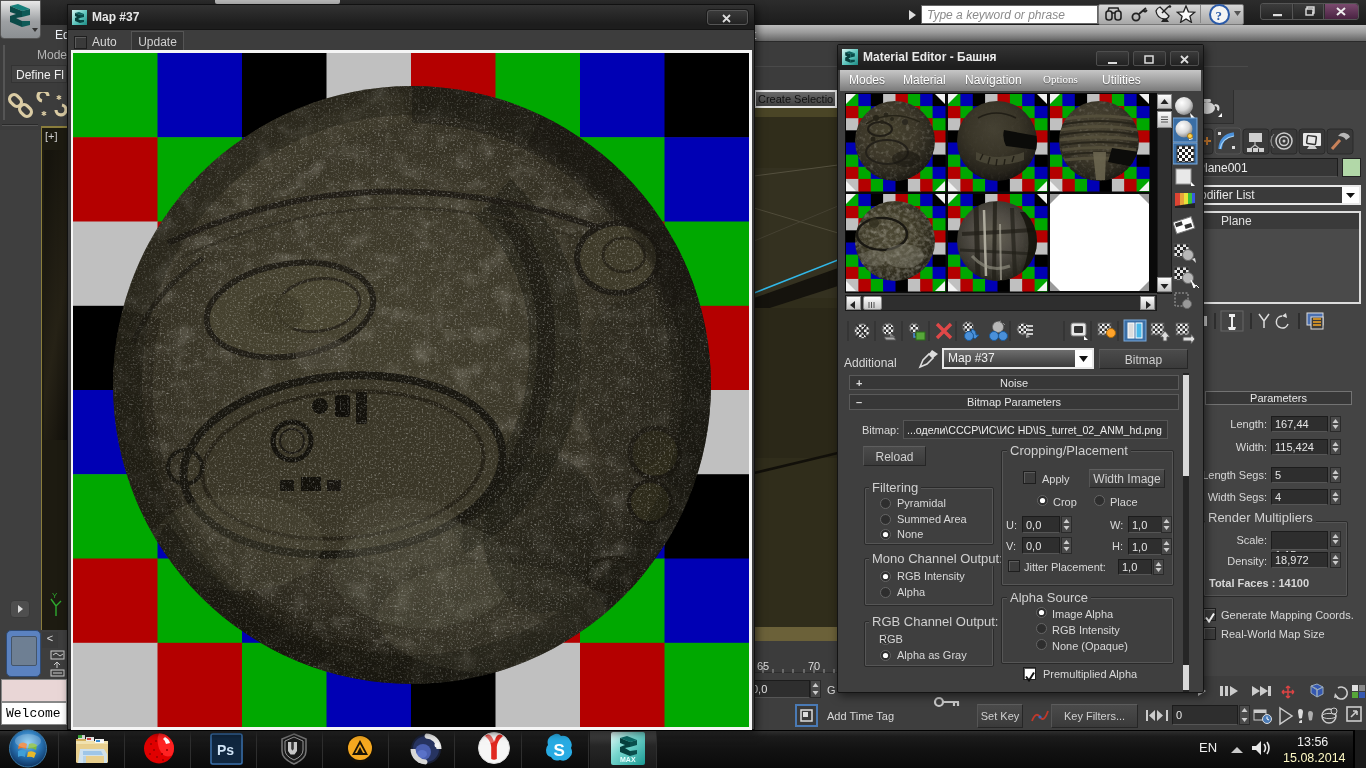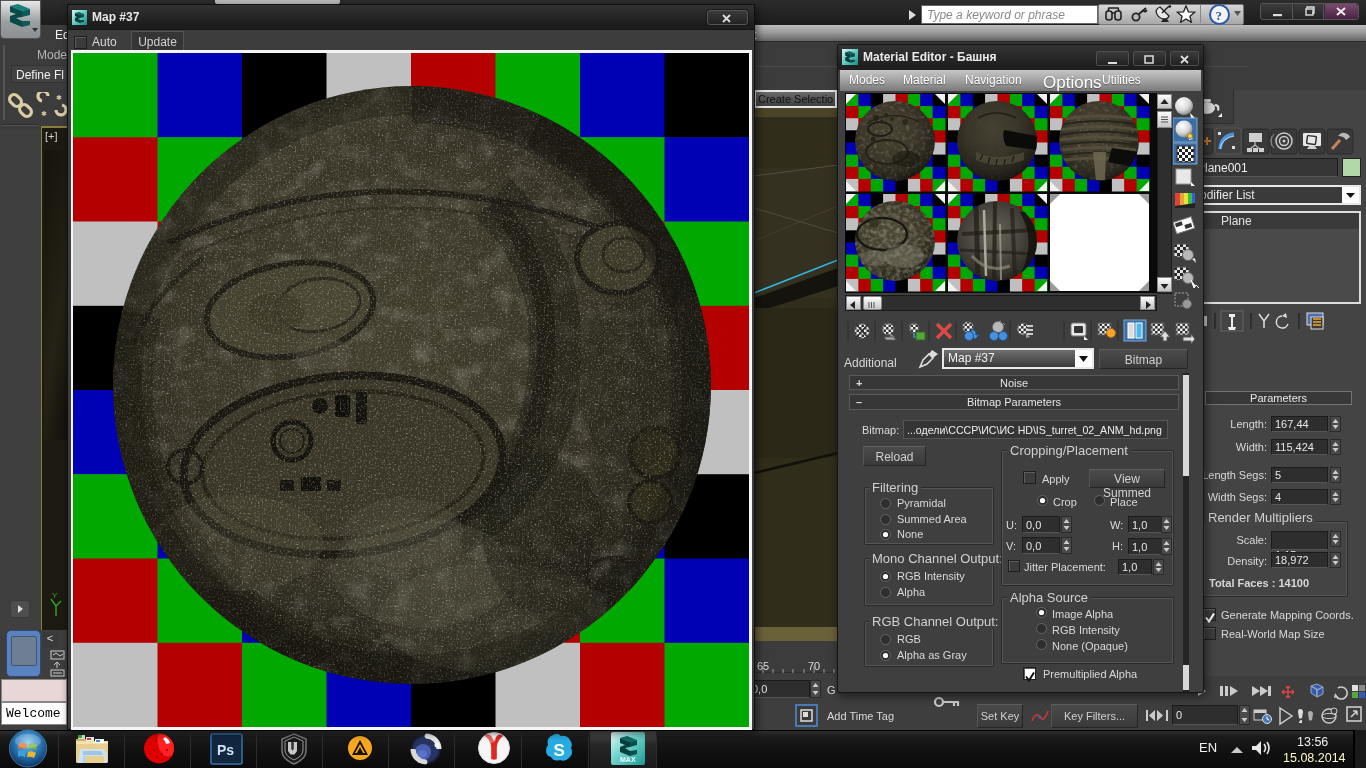--- a/index.html
+++ b/index.html
@@ -701,21 +701,21 @@
  <div class="abs" style="left:295px;top:6px;width:33px;height:15px;background:linear-gradient(#3a3a3a,#222);border:1px solid #4e4e4e;border-radius:2px;"><svg width="31" height="13">
         <rect x="11" y="3" width="8" height="7" fill="none" stroke="#ddd" stroke-width="1.5"></rect>
       </svg></div>
  <div class="abs" style="left:332px;top:6px;width:29px;height:15px;background:linear-gradient(#3a3a3a,#222);border:1px solid #4e4e4e;border-radius:2px;"><svg width="27" height="13">
         <path d="M10 3 l7 7 M17 3 l-7 7" stroke="#ddd" stroke-width="1.8"></path>
       </svg></div>
  <div class="abs" style="left:2px;top:25px;width:361px;height:21px;background:linear-gradient(#c6c6c6,#9e9e9e 55%,#7a7a7a);">
   <div style="position:absolute;left:9px;top:3px;color:#fff;font-size:12px;text-shadow:0 1px 1px #555;">Modes</div>
   <div style="position:absolute;left:63px;top:3px;color:#fff;font-size:12px;text-shadow:0 1px 1px #555;">Material</div>
   <div style="position:absolute;left:125px;top:3px;color:#fff;font-size:12px;text-shadow:0 1px 1px #555;">Navigation</div>
-  <div style="position:absolute;left:203px;top:3px;color:#fff;font-size:17px;text-shadow:0 1px 1px #555;">Options</div>
+  <div style="position:absolute;left:203px;top:3px;color:#fff;font-size:11px;text-shadow:0 1px 1px #555;font-family:Liberation Serif, serif;">Options</div>
   <div style="position:absolute;left:262px;top:3px;color:#fff;font-size:12px;text-shadow:0 1px 1px #555;">Utilities</div>
  </div>
 </div>
 <div class="abs" style="left:845px;top:93px;width:312px;height:200px;background:#000;"></div>
 <svg class="abs" style="left:845px;top:93px;" width="312" height="200" viewBox="0 0 312 200">
     <rect width="312" height="200" fill="#0a0a0a"></rect>
     <defs>
 <clipPath id="sclip">
         <circle cx="49" cy="47" r="40"></circle>
       </clipPath>
@@ -1378,31 +1378,31 @@
 <div class="abs txt" style="left:897px;top:570px;">RGB Intensity</div>
 <svg class="abs" style="left:880px;top:587px;" width="12" height="12">
     <circle cx="5.5" cy="5.5" r="5" fill="#2e2e2e" stroke="#666" stroke-width="1"></circle>
   </svg>
 <div class="abs txt" style="left:897px;top:586px;">Alpha</div>
 <div class="abs groupbox" style="left:864px;top:621px;width:130px;height:46px;"></div>
 <div class="abs grouplab" style="left:869px;top:614px;">RGB Channel Output:</div>
 <svg class="abs" style="left:880px;top:634px;" width="12" height="12">
     <circle cx="5.5" cy="5.5" r="5" fill="#2e2e2e" stroke="#666" stroke-width="1"></circle>
   </svg>
-<div class="abs txt" style="left:897px;top:633px;">RGB</div>
+<div class="abs txt" style="left:879px;top:633px;">RGB</div>
 <svg class="abs" style="left:880px;top:650px;" width="12" height="12">
     <circle cx="5.5" cy="5.5" r="5" fill="#2e2e2e" stroke="#666" stroke-width="1"></circle>
     <circle cx="5.5" cy="5.5" r="2.6" fill="#fff"></circle>
   </svg>
 <div class="abs txt" style="left:897px;top:649px;">Alpha as Gray</div>
 <div class="abs groupbox" style="left:1001px;top:450px;width:173px;height:136px;"></div>
 <div class="abs grouplab" style="left:1007px;top:443px;">Cropping/Placement</div>
 <div class="abs" style="left:1023px;top:471px;width:13px;height:13px;background:#3c3c3c;border:1px solid #1e1e1e;box-shadow:inset 1px 1px 0 #5c5c5c;"></div>
 <div class="abs txt" style="left:1042px;top:473px;">Apply</div>
-<div class="abs btn" style="left:1089px;top:469px;width:76px;height:19px;padding-top:2px;font-size:12px;">View Summed</div>
+<div class="abs btn" style="left:1089px;top:469px;width:76px;height:19px;padding-top:2px;font-size:12px;">Width Image</div>
 <svg class="abs" style="left:1037px;top:495px;" width="12" height="12">
     <circle cx="5.5" cy="5.5" r="5" fill="#2e2e2e" stroke="#666" stroke-width="1"></circle>
     <circle cx="5.5" cy="5.5" r="2.6" fill="#fff"></circle>
   </svg>
 <div class="abs txt" style="left:1053px;top:496px;">Crop</div>
 <svg class="abs" style="left:1094px;top:495px;" width="12" height="12">
     <circle cx="5.5" cy="5.5" r="5" fill="#2e2e2e" stroke="#666" stroke-width="1"></circle>
   </svg>
 <div class="abs txt" style="left:1110px;top:496px;">Place</div>
 <div class="abs txt" style="left:1006px;top:519px;">U:</div>

